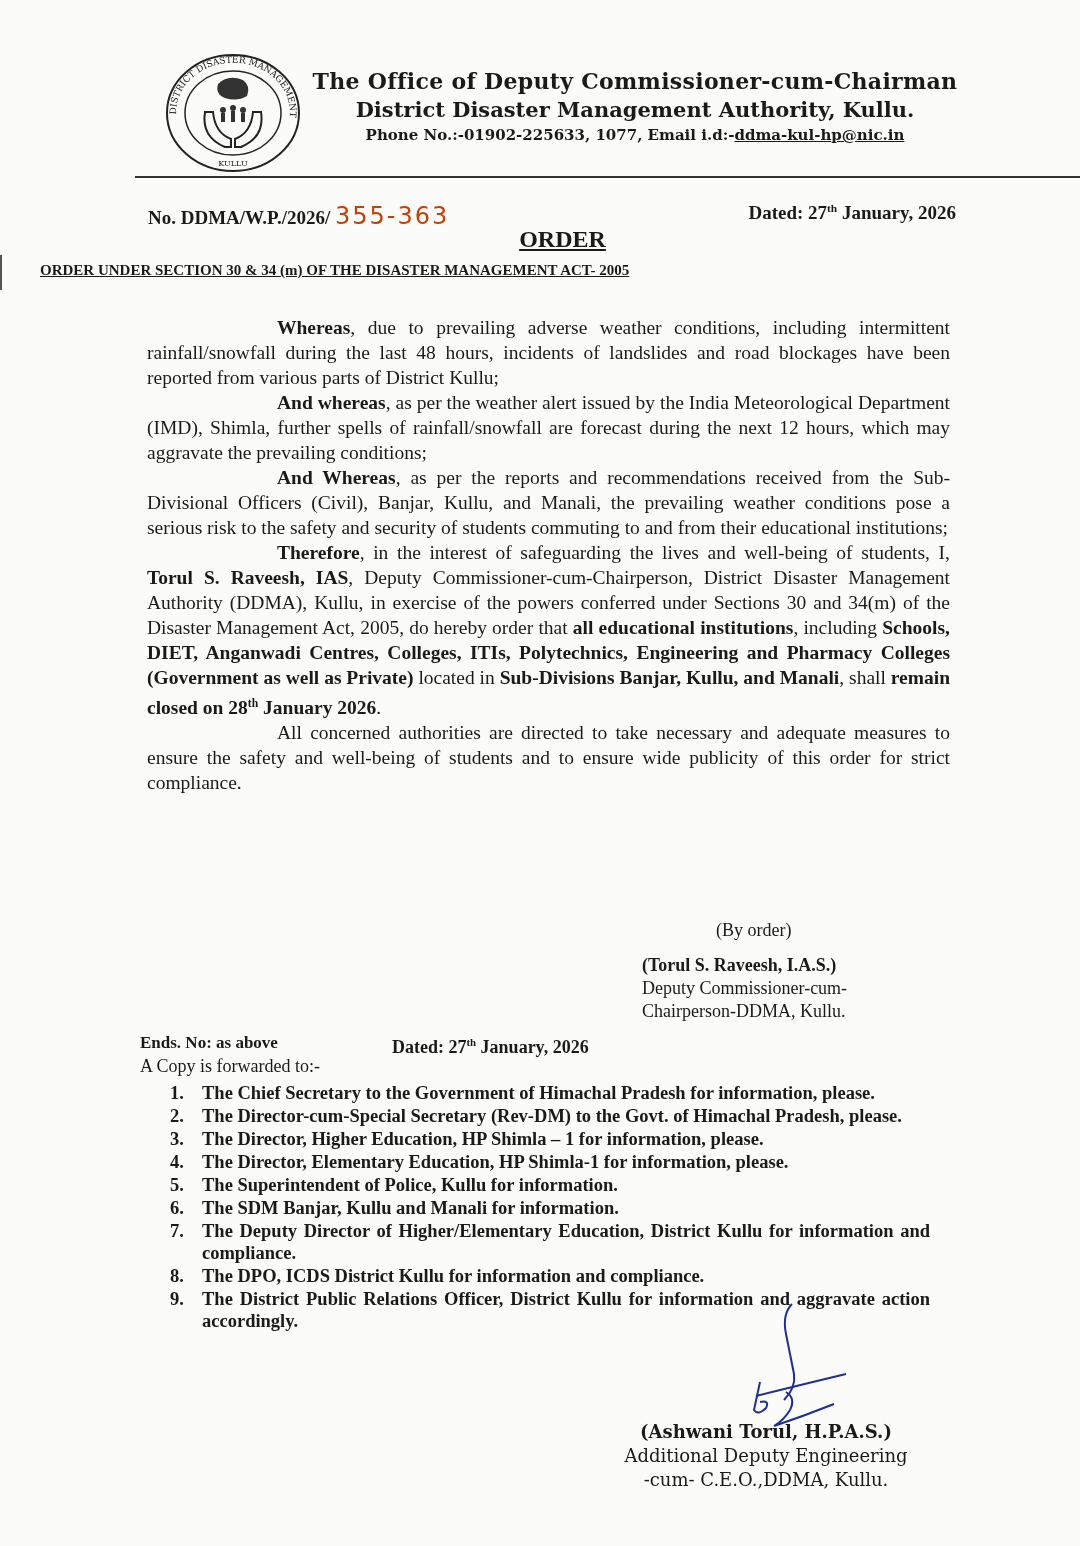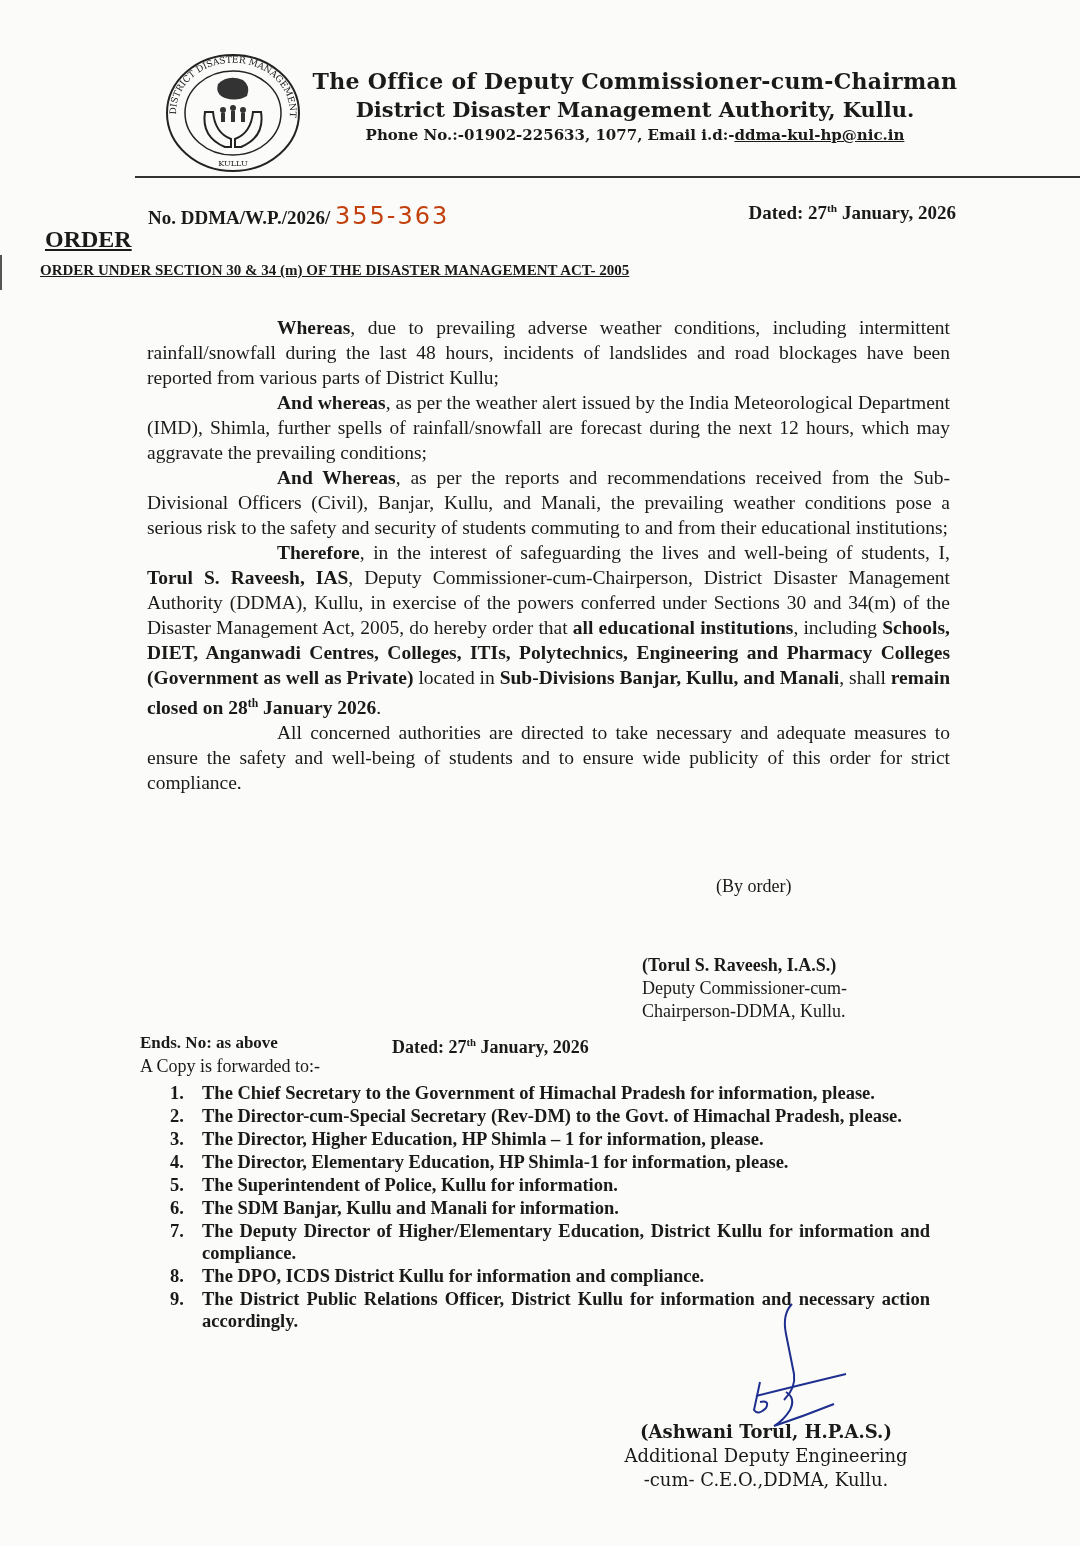--- a/index.html
+++ b/index.html
@@ -9,27 +9,27 @@
   .hdr .l1 { font-size:22px; font-weight:bold; letter-spacing:0.3px; font-family:"DejaVu Serif", serif; }
   .hdr .l2 { font-size:21px; font-weight:bold; margin-top:3px; font-family:"DejaVu Serif", serif; }
   .hdr .l3 { font-size:15px; font-weight:bold; margin-top:4px; font-family:"DejaVu Serif", serif; }
   .hdr .l3 u { text-decoration:underline; }
   .rule { position:absolute; left:135px; top:176px; width:945px; height:2px; background:#333; }
   .left-edge { position:absolute; left:0; top:255px; width:2px; height:35px; background:#555; }
   .refno { position:absolute; left:148px; top:202px; font-size:19px; font-weight:bold; }
   .hand { font-family:"DejaVu Sans", sans-serif; font-weight:normal; color:#c2410c; font-size:24px; letter-spacing:2px; }
   .dated { position:absolute; right:124px; top:202px; font-size:19px; font-weight:bold; }
   sup { font-size:0.6em; }
-  .order-title { position:absolute; left:0; width:1080px; top:226px; font-size:24px; font-weight:bold; }
+  .order-title { position:absolute; left:0; width:1080px; top:226px; text-align:center; font-size:24px; font-weight:bold; }
   .order-title span { text-decoration:underline; margin-left:45px; }
   .order-sub { position:absolute; left:0; width:1080px; top:262px; text-align:left; font-size:15px; font-weight:bold; }
   .order-sub span { text-decoration:underline; margin-left:40px; }
   .body { position:absolute; left:147px; top:315px; width:803px; font-size:19.5px; line-height:25px; text-align:justify; }
   .body p { margin:0; text-indent:130px; }
-  .byorder { position:absolute; left:716px; top:876px; font-size:18px; }
+  .byorder { position:absolute; left:716px; top:920px; font-size:18px; }
   .sig1 { position:absolute; left:642px; top:954px; font-size:18px; line-height:23px; }
   .sig1 .n { font-weight:bold; }
   .ends { position:absolute; left:140px; top:1033px; font-size:17px; font-weight:bold; }
   .ends-date { position:absolute; left:392px; top:1036px; font-size:18px; font-weight:bold; }
   .copyto { position:absolute; left:140px; top:1056px; font-size:18px; }
   ol { position:absolute; left:170px; top:1082px; width:760px; margin:0; padding:0; list-style:none; font-size:18.5px; line-height:22px; }
   ol li { display:flex; margin-bottom:1px; }
   ol li .num { width:32px; font-weight:bold; flex:none; }
   ol li .txt { text-align:justify; flex:1;font-weight:bold; }
   .sig2 { position:absolute; left:606px; top:1420px; width:320px; text-align:center; font-size:18px; line-height:24px; font-family:"DejaVu Serif", serif; }
@@ -126,21 +126,21 @@
   <li>
       <span class="num">7.</span>
       <span class="txt">The Deputy Director of Higher/Elementary Education, District Kullu for information and compliance.</span>
     </li>
   <li>
       <span class="num">8.</span>
       <span class="txt">The DPO, ICDS District Kullu for information and compliance.</span>
     </li>
   <li>
       <span class="num">9.</span>
-      <span class="txt">The District Public Relations Officer, District Kullu for information and necessary action accordingly.</span>
+      <span class="txt">The District Public Relations Officer, District Kullu for information and aggravate action accordingly.</span>
     </li>
 </ol>
 
 <svg class="signature" viewBox="0 0 140 130">
   <path d="M72 4 q-10 10 -6 30 q4 20 8 40 q2 14 -10 26" fill="none" stroke="#1f2f8f" stroke-width="2"></path>
   <path d="M40 82 l-6 28 q4 6 12 -2 q4 -8 -6 -6" fill="none" stroke="#1f2f8f" stroke-width="2"></path>
   <path d="M36 96 q40 -10 90 -22" fill="none" stroke="#1f2f8f" stroke-width="2"></path>
   <path d="M66 92 q10 6 4 18 q-6 10 -16 16 q30 -10 60 -22" fill="none" stroke="#1f2f8f" stroke-width="2"></path>
 </svg>
 

